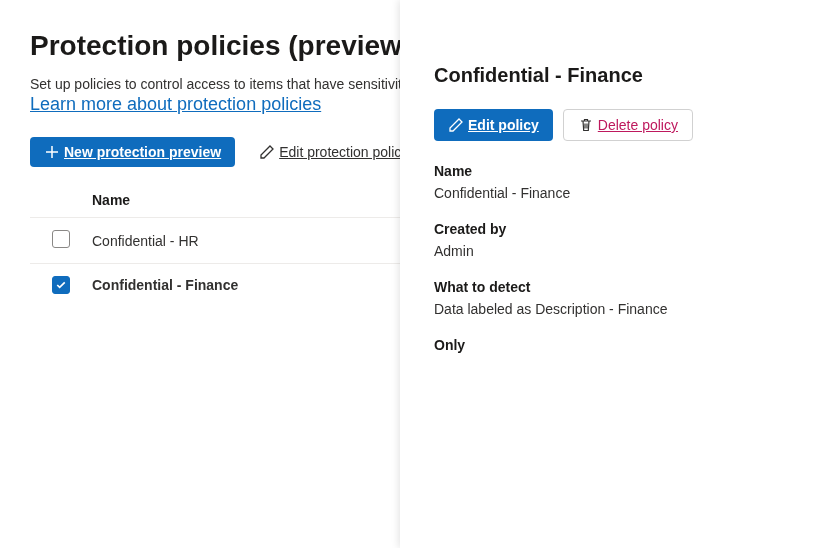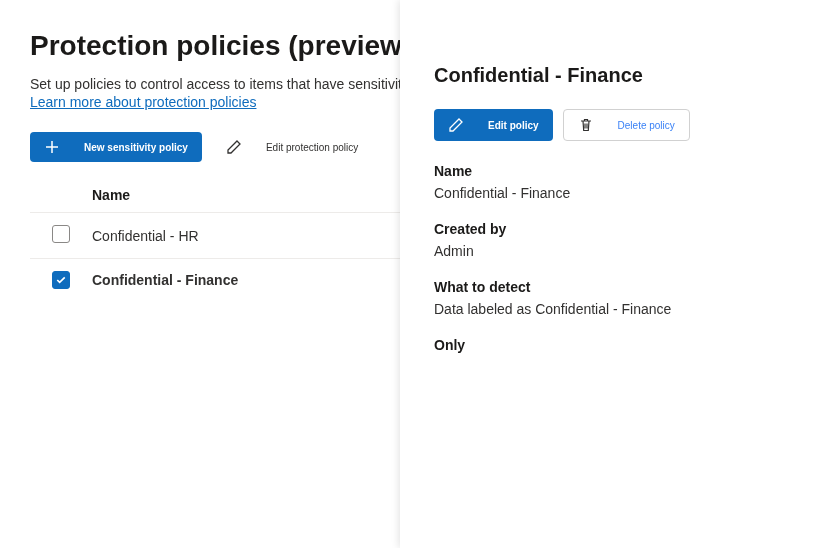--- a/index.html
+++ b/index.html
@@ -28,53 +28,54 @@
       color: #1b1a19;
     }
     .page-description {
       font-size: 14px;
       color: #323130;
       margin-bottom: 2px;
     }
     .learn-more-link {
       color: #0f6cbd;
       text-decoration: underline;
-      font-size: 14px;
+      font-size: 18px;
       margin-bottom: 22px;
       display: inline-block;
     }
     .toolbar {
       display: flex;
       gap: 10px;
       margin-bottom: 16px;
       align-items: center;
     }
     .btn {
       display: inline-flex;
       align-items: center;
-      gap: 24px;
+      gap: 4px;
       padding: 7px 14px;
       border-radius: 4px;
-      font-size: 10px;
+      font-size: 14px;
       cursor: pointer;
       border: none;
       font-family: inherit;
+      text-decoration: underline;
     }
     .btn-primary {
       background: #0f6cbd;
       color: #fff;
       font-weight: 600;
     }
     .btn-ghost {
       background: #fff;
       color: #323130;
     }
     .btn-outline {
       background: #fff;
-      color: #3b82f6;
+      color: #be185d;
       border: 1px solid #d1d1d1;
       align-items: center;
     }
     .icon {
       display: inline-flex;
       width: 16px;
       height: 16px;
       align-items: center;
       justify-content: center;
     }
@@ -176,21 +177,21 @@
   <div class="page-description">Set up policies to control access to items that have sensitivity labels applied.</div>
   <a href="#" class="learn-more-link">Learn more about protection policies</a>
 
   <div class="toolbar">
     <button class="btn btn-primary">
       <span class="icon">
         <svg viewBox="0 0 16 16" fill="none" stroke="#fff" stroke-width="1.5">
             <path d="M8 2v12M2 8h12"></path>
           </svg>
       </span>
-      <span>New sensitivity policy</span>
+      <span>New protection preview</span>
     </button>
     <button class="btn btn-ghost">
       <span class="icon">
         <svg viewBox="0 0 16 16" fill="none" stroke="#323130" stroke-width="1.3">
             <path d="M11 2l3 3-9 9H2v-3l9-9z"></path>
           </svg>
       </span>
       <span>Edit protection policy</span>
     </button>
   </div>
@@ -253,20 +254,20 @@
 
 
 
   <div class="field">
     <div class="field-label">Created by</div>
     <div class="field-value">Admin</div>
   </div>
 
   <div class="field">
     <div class="field-label">What to detect</div>
-    <div class="field-value">Data labeled as Confidential - Finance</div>
+    <div class="field-value">Data labeled as Description - Finance</div>
   </div>
 
 
   <div class="field">
     <div class="field-label">Only</div>
   </div>
 </div>
 
 </body></html>

